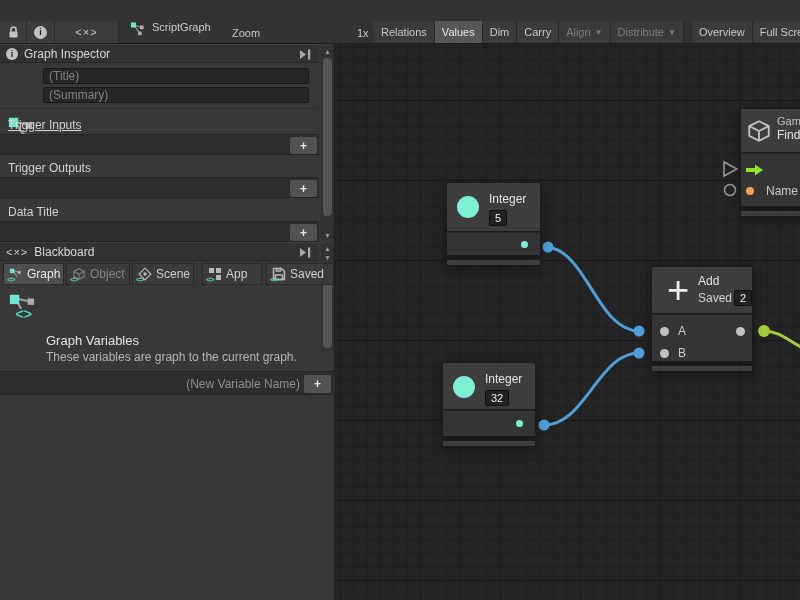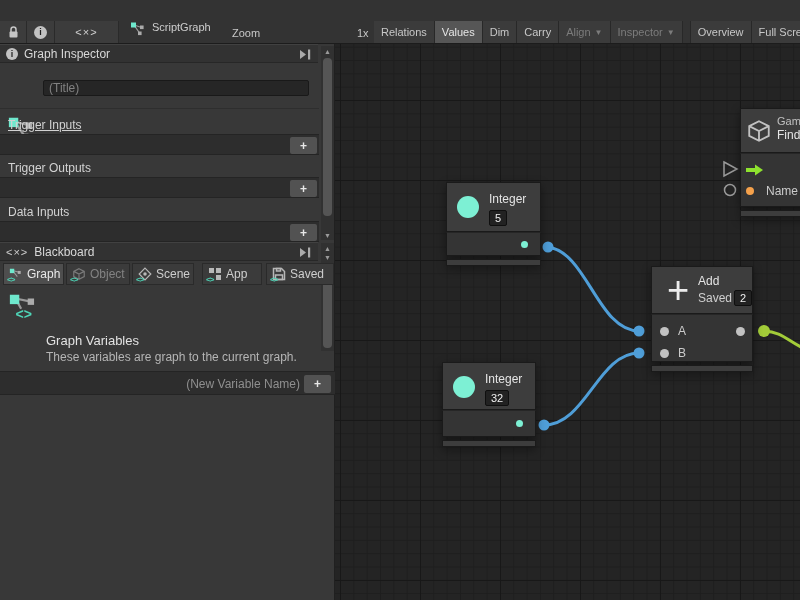--- a/index.html
+++ b/index.html
@@ -157,21 +157,21 @@
           <span>Dim</span>
         </div>
       <div class="tbar-btn">
           <span>Carry</span>
         </div>
       <div class="tbar-btn disabled">
         <span>Align</span>
           <span class="caret">▼</span>
       </div>
       <div class="tbar-btn disabled">
-        <span>Inspector</span>
+        <span>Distribute</span>
           <span class="caret">▼</span>
       </div>
       <div class="tbar-btn gap">
           <span>Overview</span>
         </div>
       <div class="tbar-btn">
           <span>Full Screen</span>
         </div>
     </div>
   </div>
@@ -186,34 +186,35 @@
           <rect x="9" y="0.5" width="2.2" height="10" fill="#ababab"></rect>
       </svg>
     </div>
 
     <svg style="position:absolute;left:7px;top:67px;" width="30" height="36" viewBox="0 0 16 16">
       <path d="M4 4 L11.5 6 M4 4 L9.5 12" stroke="#9a9a9a" stroke-width="1.2"></path>
       <rect x="1" y="2" width="5" height="5" fill="#6fe8cd"></rect>
       <rect x="10" y="4.5" width="3.4" height="3.4" fill="#ababab"></rect>
       <rect x="8" y="10.5" width="3.4" height="3.4" fill="#ababab"></rect>
     </svg>
-    <input class="field" style="left: 43px; top: 24px; width: 266px; margin-top: 12px;" placeholder="(Title)">
+    <input class="field" style="left: 43px; top: 24px; width: 266px;" placeholder="(Title)">
+    <input class="field" style="left: 43px; top: 43px; width: 266px;" placeholder="(Summary)">
     <div class="divider" style="top:64px;"></div>
 
     <span class="sec-label" style="top:74px;text-decoration:underline;">Trigger Inputs</span>
     <div class="sec-row" style="top:90px;">
       <div class="add-btn">+</div>
     </div>
 
     <span class="sec-label" style="top:117px;">Trigger Outputs</span>
     <div class="sec-row" style="top:133px;">
       <div class="add-btn">+</div>
     </div>
 
-    <span class="sec-label" style="top:161px;">Data Inputs</span>
+    <span class="sec-label" style="top:161px;">Data Title</span>
     <div class="sec-row" style="top:177px;">
       <div class="add-btn">+</div>
     </div>
 
     <div class="sb-track" style="top:2px; height:194px;">
       <span class="sb-arrow" style="top:0;">▲</span>
       <div class="sb-thumb" style="top:12px; height:158px;"></div>
       <span class="sb-arrow" style="top:184px;">▼</span>
     </div>
 

